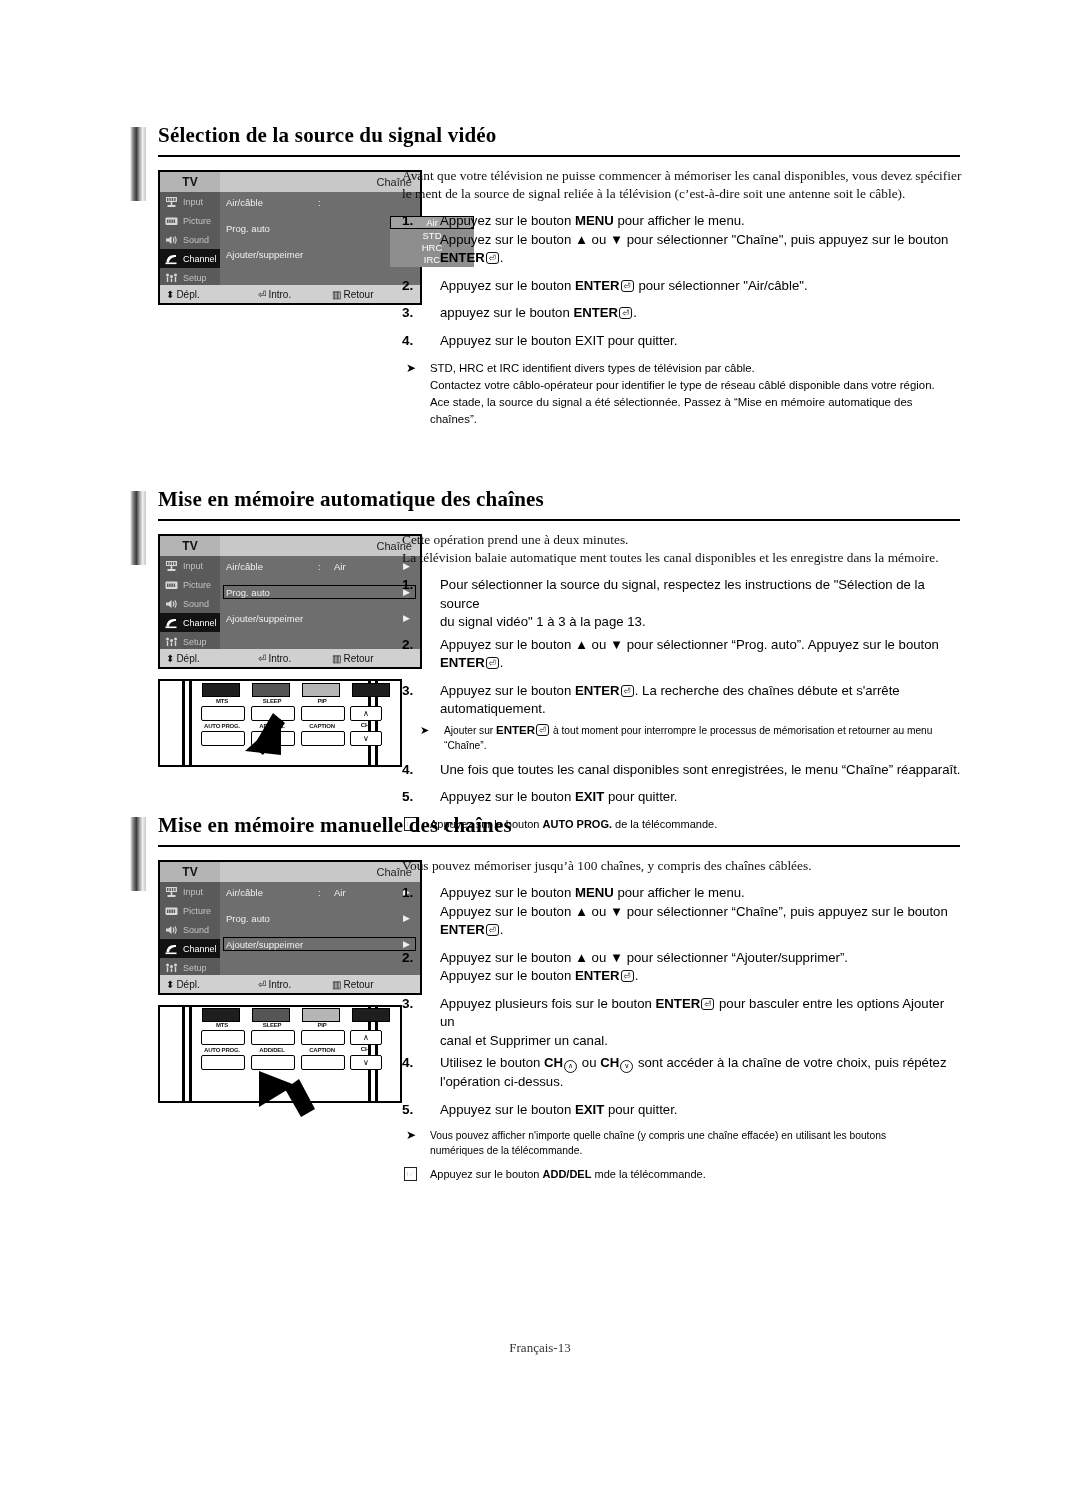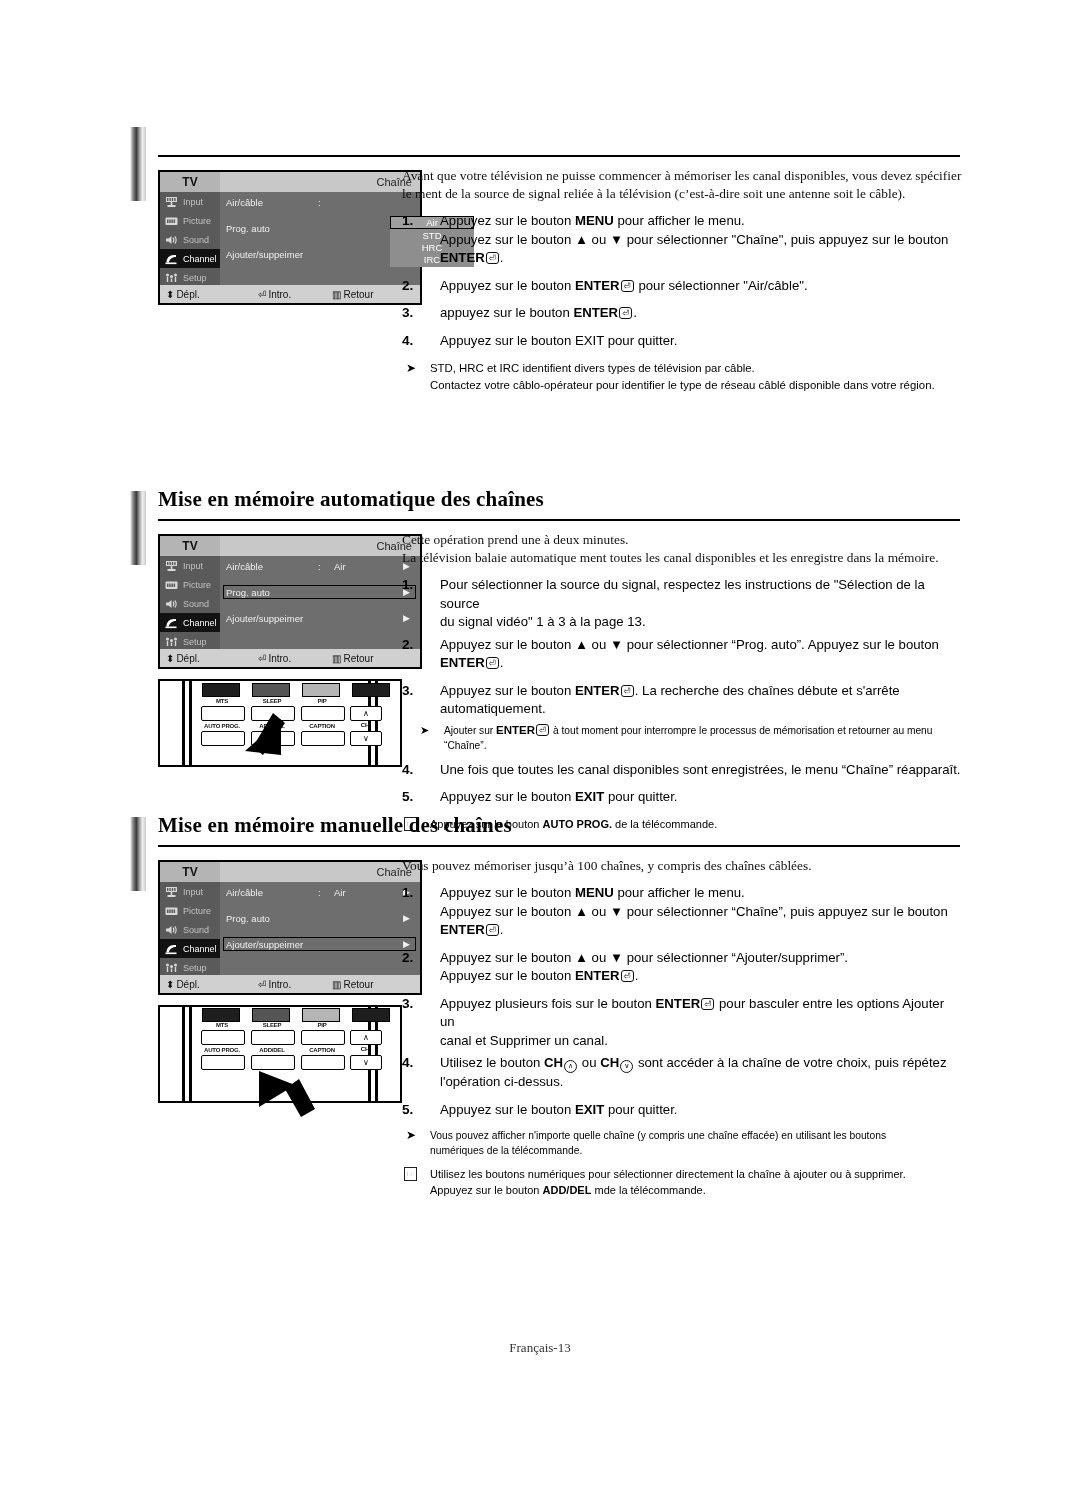--- a/index.html
+++ b/index.html
@@ -163,20 +163,21 @@
   }
 </style>
 </head>
 <body>
 
 <div class="page">
 
   <div class="section" style="left:130px; top:125px; width:830px;">
     <div class="head-wrap">
       <div class="head-bar"></div>
+      <div class="head-title">Sélection de la source du signal vidéo</div>
       <div class="head-rule" style="width:802px;"></div>
     </div>
 
     <div class="osd" style="left:28px; top:45px;">
       <div class="osd-top">
         <div class="tv">TV</div>
         <div class="osd-title">Chaîne</div>
       </div>
       <div class="osd-side">
         <div class="side-item">
@@ -305,20 +306,21 @@
           <div>
             <span>Appuyez sur le bouton </span><span>EXIT</span><span> pour quitter.</span>
           </div>
         </div>
       </div>
 
       <div class="note" style="margin-top:10px;">
         <span class="bullet">➤</span>
         <div>STD, HRC et IRC identifient divers types de télévision par câble.</div>
         <div>Contactez votre câblo-opérateur pour identifier le type de réseau câblé disponible dans votre région.</div>
+        <div>Ace stade, la source du signal a été sélectionnée. Passez à “Mise en mémoire automatique des chaînes”.</div>
       </div>
     </div>
   </div>
 
   <div class="section" style="left:130px; top:489px; width:830px;">
     <div class="head-wrap">
       <div class="head-bar"></div>
       <div class="head-title">Mise en mémoire automatique des chaînes</div>
       <div class="head-rule" style="width:802px;"></div>
     </div>
@@ -700,21 +702,20 @@
       </div>
 
       <div class="note small" style="margin-top:8px;">
         <span class="bullet">➤</span>
         <div>Vous pouvez afficher n'importe quelle chaîne (y compris une chaîne effacée) en utilisant les boutons</div>
         <div>numériques de la télécommande.</div>
       </div>
 
       <div class="handnote">
         <span class="hand-ico">☞</span>
-        <div>Utilisez les boutons numériques pour sélectionner directement la chaîne à ajouter ou à supprimer.</div>
         <div>
           <span>Appuyez sur le bouton </span><b>ADD/DEL</b><span> mde la télécommande.</span>
         </div>
       </div>
     </div>
   </div>
 
   <div class="footer">
     <span>Français-13</span>
   </div>

